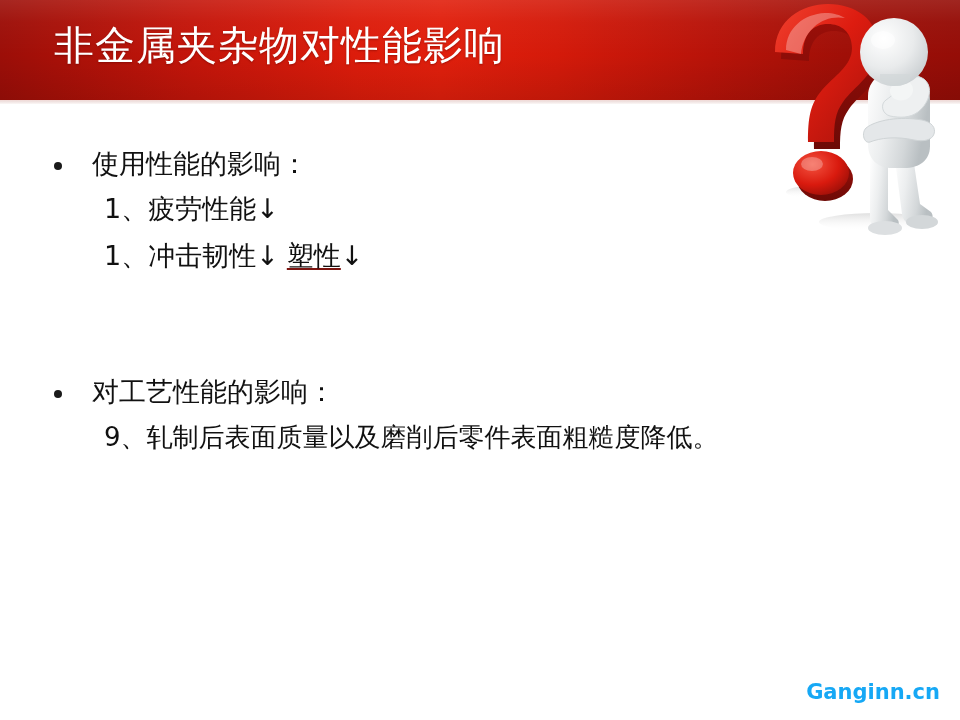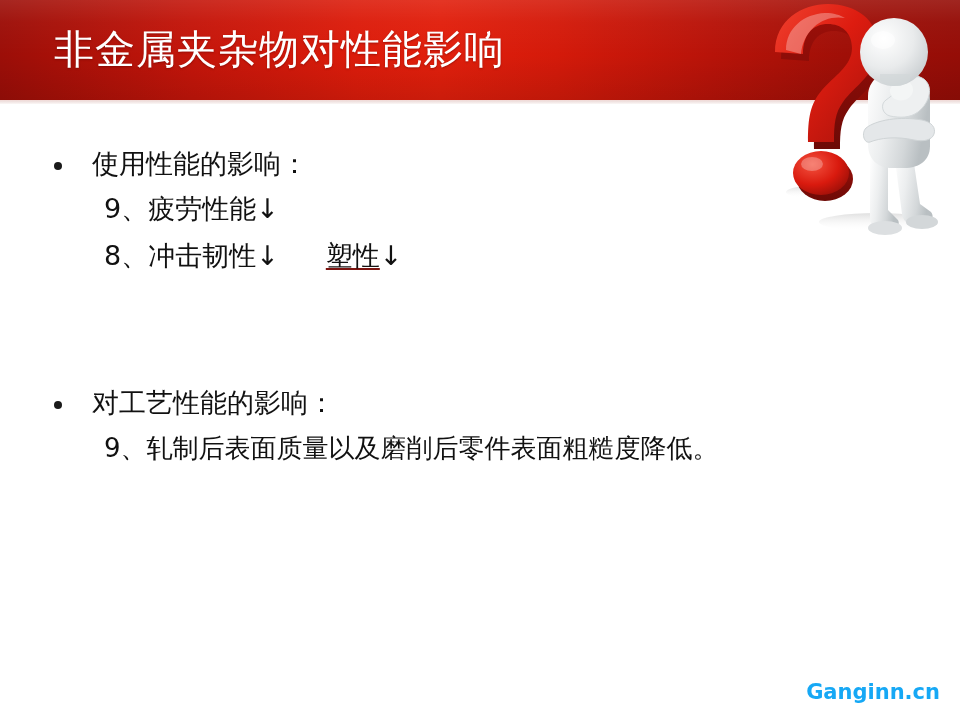--- a/index.html
+++ b/index.html
@@ -72,20 +72,21 @@
     position: absolute;
     left: 54px;
     top: 25px;
     font-size: 40px;
     line-height: 48px;
     letter-spacing: 1px;
     color: #ffffff;
     white-space: nowrap;
     text-shadow: 0 1px 2px rgba(90,0,0,0.45);
     z-index: 3;
+    font-family: Liberation Mono, monospace;
   }
 
   
   #question-graphic {
     position: absolute;
     left: 742px;
     top: 0px;
     width: 218px;
     height: 240px;
     z-index: 4;
@@ -101,21 +102,21 @@
     height: 604px;
     z-index: 1;
     padding-left: 46px;
   }
   .bullet-block {
     position: absolute;
     left: 0;
     width: 920px;
   }
   #bullet-block-1 { top: 40px; }
-  #bullet-block-2 { top: 279px; }
+  #bullet-block-2 { top: 268px; }
 
   .bullet-row {
     position: relative;
     height: 44px;
     padding-left: 52px;
   }
   .bullet-dot {
     position: absolute;
     left: 54px;
     top: 18px;
@@ -147,21 +148,20 @@
     white-space: nowrap;
   }
   .sub-text.wide {
     font-size: 26px;
   }
   .underlined {
     text-decoration: underline;
     text-decoration-color: #7c1410;
     text-decoration-thickness: 2px;
     text-underline-offset: 3px;
-    margin-left: 39px;
   }
   .spacer-gap {
     display: inline-block;
     width: 8px;
   }
 
   
   #watermark {
     position: absolute;
     right: 20px;
@@ -264,26 +264,26 @@
   <div id="body-content">
 
     <div class="bullet-block" id="bullet-block-1">
 
       <div class="bullet-row">
         <span class="bullet-dot"></span>
         <span class="bullet-text">使用性能的影响：</span>
       </div>
 
       <div class="sub-row">
-        <span class="sub-text">9、疲劳性能↓</span>
+        <span class="sub-text">1、疲劳性能↓</span>
       </div>
 
       <div class="sub-row">
         <span class="sub-text">
-          <span>8、冲击韧性↓</span><span class="spacer-gap"></span><span class="underlined">塑性</span><span>↓</span>
+          <span>1、冲击韧性↓</span><span class="spacer-gap"></span><span class="underlined">塑性</span><span>↓</span>
         </span>
       </div>
 
 
     </div>
 
     <div class="bullet-block" id="bullet-block-2">
 
       <div class="bullet-row">
         <span class="bullet-dot"></span>

